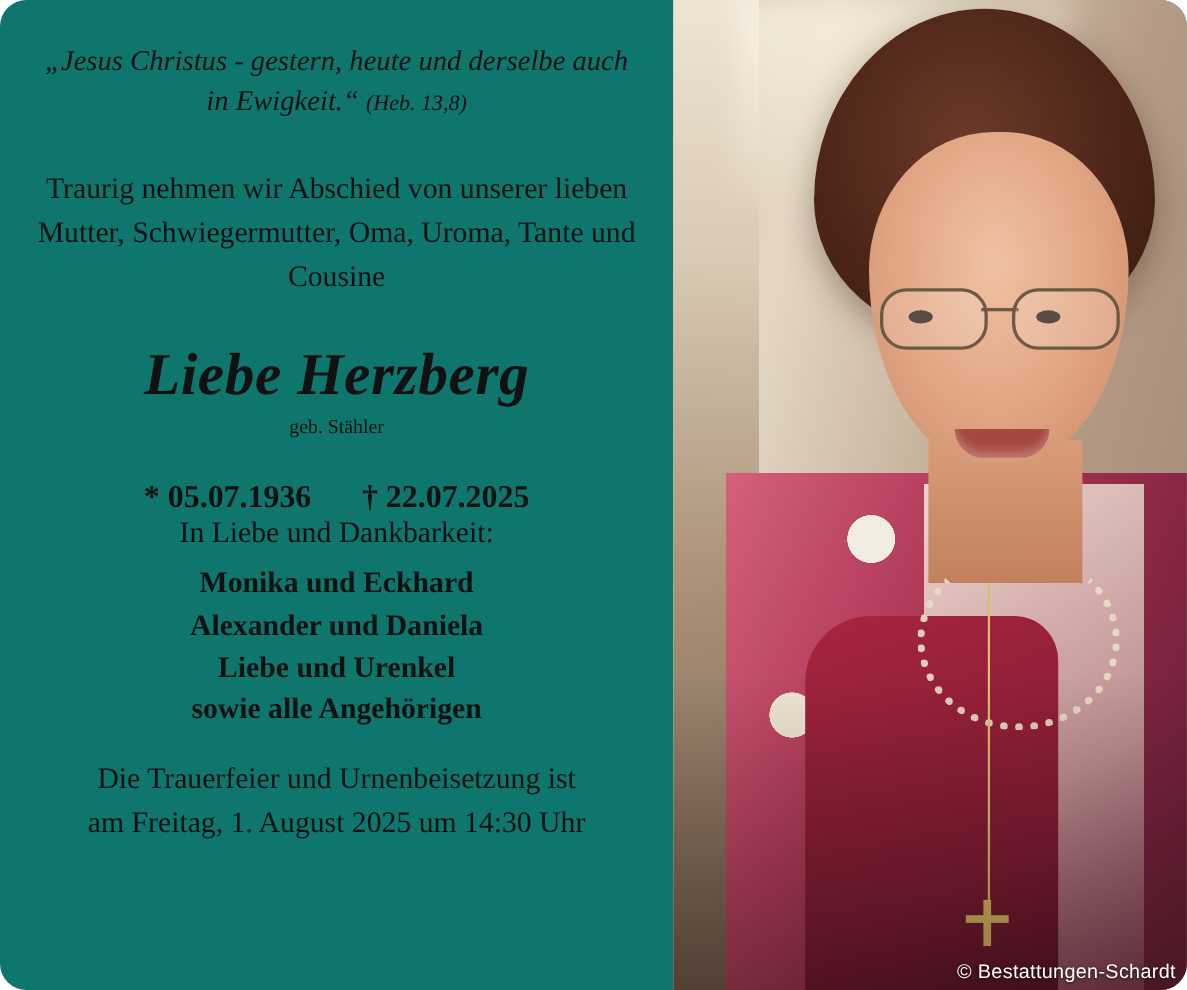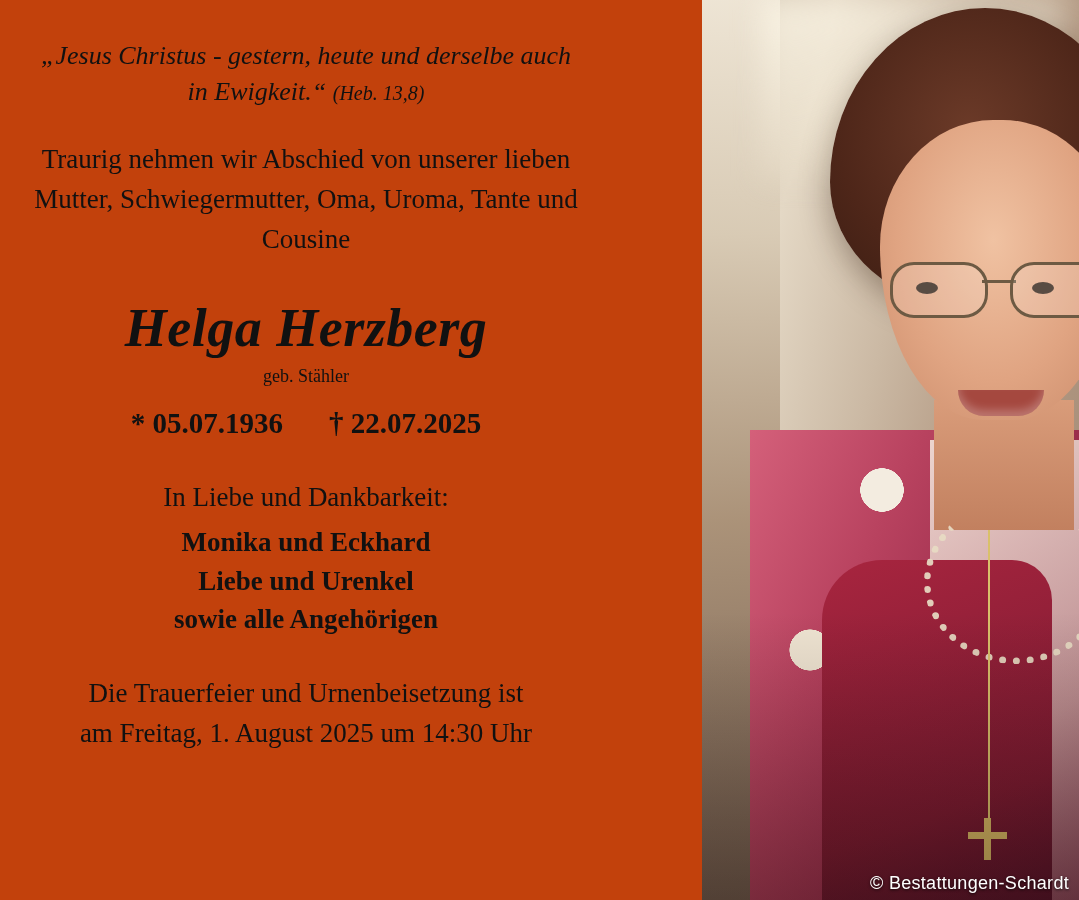--- a/index.html
+++ b/index.html
@@ -4,24 +4,25 @@
 <style>
   html, body {
     margin: 0;
     padding: 0;
     background: #ffffff;
   }
   .page {
     position: relative;
     width: 1079px;
     height: 900px;
-    background: #c2410c;
+    background: #0f766e;
     overflow: hidden;
     font-family: "Liberation Serif", serif;
     color: #111111;
+    border-radius: 24px;
   }
   .notice-left {
     position: absolute;
     left: 0;
     top: 0;
     width: 612px;
     height: 900px;
     box-sizing: border-box;
     padding: 30px 24px 10px 24px;
     text-align: center;
@@ -34,73 +35,72 @@
     padding: 0 8px;
     font-weight: 400;
   }
   .verse .ref {
     font-size: 20px;
     font-style: italic;
   }
   .intro {
     font-size: 27px;
     line-height: 1.48;
-    margin-top: 30px;
+    margin-top: 42px;
     padding: 0 6px;
   }
   .name {
     font-size: 54px;
     font-weight: bold;
     font-style: italic;
     letter-spacing: 0.5px;
     margin-top: 40px;
     line-height: 1.05;
   }
   .maiden {
     font-size: 18px;
     margin-top: 10px;
   }
   .dates {
-    margin-top: 20px;
+    margin-top: 37px;
     font-size: 29px;
     font-weight: bold;
     display: flex;
     justify-content: center;
     gap: 46px;
   }
   .dates .sym {
     font-weight: bold;
   }
   .dedication-title {
     font-size: 27px;
-    margin-top: 42px;
   }
   .family {
     margin-top: 10px;
   }
   .family div {
     font-size: 27px;
     font-weight: bold;
     line-height: 1.42;
     font-family: Liberation Serif, serif;
   }
   .funeral {
     font-size: 27px;
     line-height: 1.48;
-    margin-top: 36px;
+    margin-top: 24px;
     padding: 0 2px;
   }
   .funeral .place {
     font-weight: bold;
   }
   .photo {
     position: absolute;
     right: 0;
     top: 0;
-    width: 377px;
+    width: 467px;
     height: 900px;
     overflow: hidden;
     background: #b9a99a;
   }
   .photo-bg {
     position: absolute;
     inset: 0;
     background:
       radial-gradient(ellipse 150px 130px at 52% 14%, rgba(255,245,225,0.55), rgba(255,245,225,0) 70%),
       linear-gradient(105deg, #cfc2ae 0%, #e4d8c5 22%, #cbb9a4 44%, #b59c86 62%, #9e8570 100%);
@@ -285,38 +285,39 @@
 
   <div class="notice-left">
 
     <p class="verse">
       <span>„Jesus Christus - gestern, heute und derselbe auch in Ewigkeit.“</span>
       <span class="ref">(Heb. 13,8)</span>
     </p>
 
     <p class="intro">Traurig nehmen wir Abschied von unserer lieben Mutter, Schwiegermutter, Oma, Uroma, Tante und Cousine</p>
 
-    <div class="name">Helga Herzberg</div>
+    <div class="name">Liebe Herzberg</div>
     <div class="maiden">geb. Stähler</div>
 
     <div class="dates">
       <span>
         <span class="sym">*</span>
         <span>05.07.1936</span>
       </span>
       <span>
         <span class="sym">†</span>
         <span>22.07.2025</span>
       </span>
     </div>
 
     <div class="dedication-title">In Liebe und Dankbarkeit:</div>
 
     <div class="family">
       <div>Monika und Eckhard</div>
+      <div>Alexander und Daniela</div>
       <div>Liebe und Urenkel</div>
       <div>sowie alle Angehörigen</div>
     </div>
 
     <div class="funeral">
       <div>Die Trauerfeier und Urnenbeisetzung ist</div>
       <div>am Freitag, 1. August 2025 um 14:30 Uhr</div>
     </div>
 
   </div>

